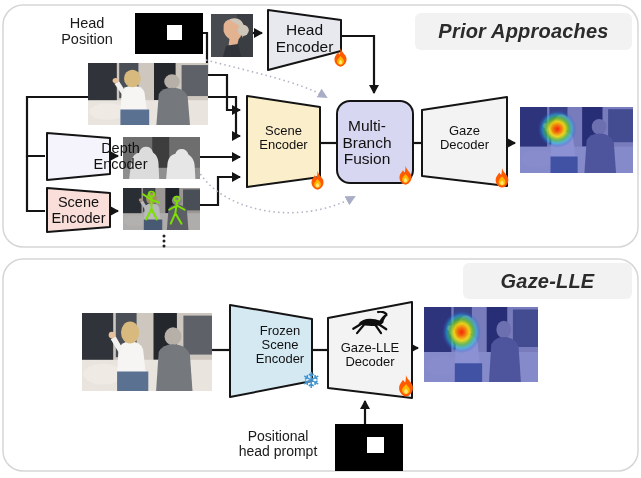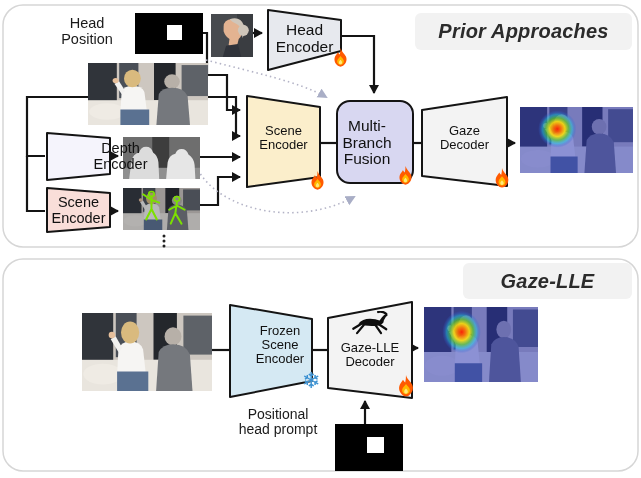--- a/index.html
+++ b/index.html
@@ -223,20 +223,20 @@
   <span>Frozen</span>
   <span>Scene</span>
   <span>Encoder</span>
 </div>
 
 <div class="lbl node-lbl-lg" style="left:328px;top:341px;width:84px;">
   <span>Gaze-LLE</span>
   <span>Decoder</span>
 </div>
 
-<div class="lbl caption" style="left:227px;top:407px;width:102px;font-size:14px;text-align:center;">
+<div class="lbl caption" style="left:227px;top:429px;width:102px;font-size:14px;text-align:center;">
   <span>Positional</span>
   <span>head prompt</span>
 </div>
 
 <div class="snow" style="left:302px;top:370px;">❄</div>
 
 </div>
 
 </body></html>

